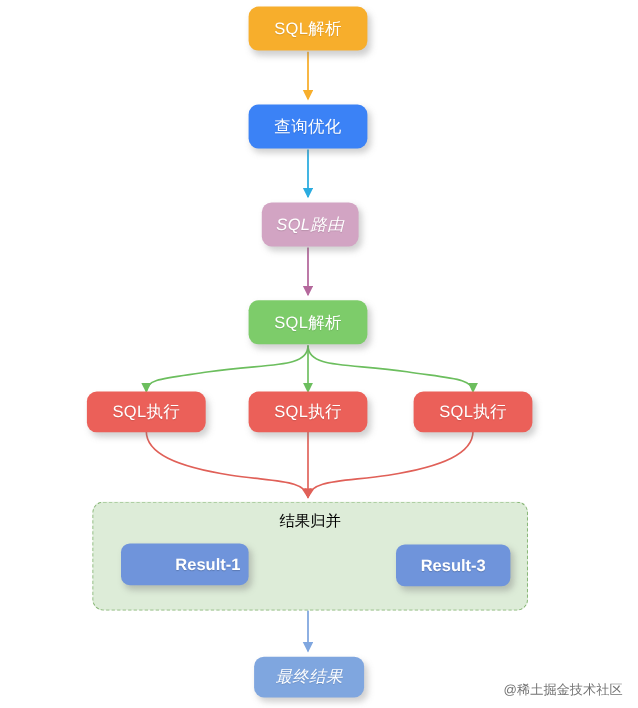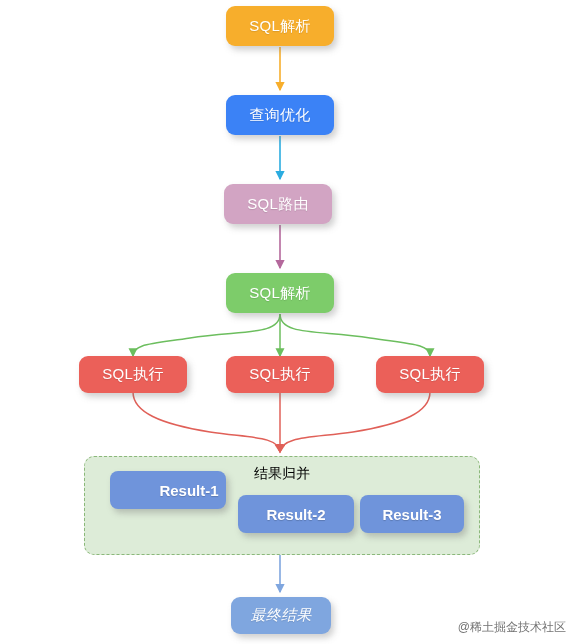--- a/index.html
+++ b/index.html
@@ -140,21 +140,21 @@
   </svg>
 
   <div class="node n-parse" style="left:226px; top:6px; width:108px; height:40px;">
     <span>SQL解析</span>
   </div>
 
   <div class="node n-opt" style="left:226px; top:95px; width:108px; height:40px;">
     <span>查询优化</span>
   </div>
 
-  <div class="node n-route" style="left:224px; top:184px; width:108px; height:40px;">
+  <div class="node n-route" style="left:238px; top:184px; width:88px; height:40px;font-style:italic;">
     <span>SQL路由</span>
   </div>
 
   <div class="node n-rewrite" style="left:226px; top:273px; width:108px; height:40px;">
     <span>SQL解析</span>
   </div>
 
   <div class="node n-exec" style="left:79px; top:356px; width:108px; height:37px;">
     <span>SQL执行</span>
   </div>
@@ -164,27 +164,24 @@
   </div>
 
   <div class="node n-exec" style="left:376px; top:356px; width:108px; height:37px;">
     <span>SQL执行</span>
   </div>
 
   <div class="merge-box" style="left:84px; top:456px; width:396px; height:99px;">
     <div class="merge-title">结果归并</div>
   </div>
 
-  <div class="result-node" style="left:110px; top:471px; width:116px; height:38px;padding-left:42px;">
+  <div class="result-node" style="left:110px; top:494px; width:116px; height:38px;padding-left:42px;">
     <span>Result-1</span>
   </div>
 
-  <div class="result-node" style="left:238px; top:495px; width:116px; height:38px;">
-    <span>Result-2</span>
-  </div>
 
   <div class="result-node" style="left:360px; top:495px; width:104px; height:38px;">
     <span>Result-3</span>
   </div>
 
   <div class="node n-final" style="left:231px; top:597px; width:100px; height:37px;font-style:italic;">
     <span>最终结果</span>
   </div>
 
   <div class="watermark">@稀土掘金技术社区</div>

